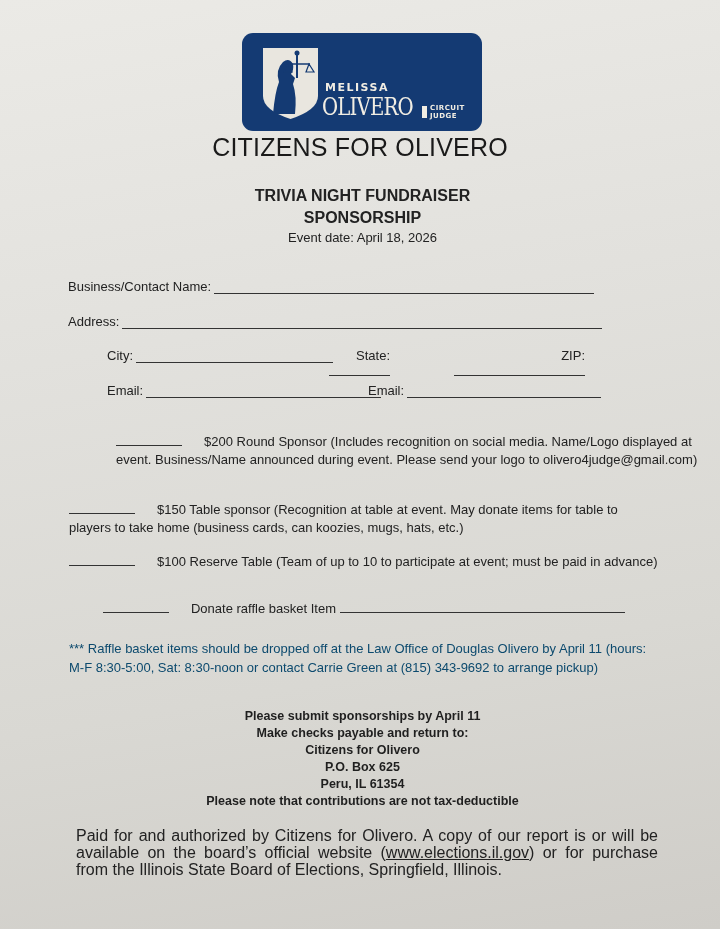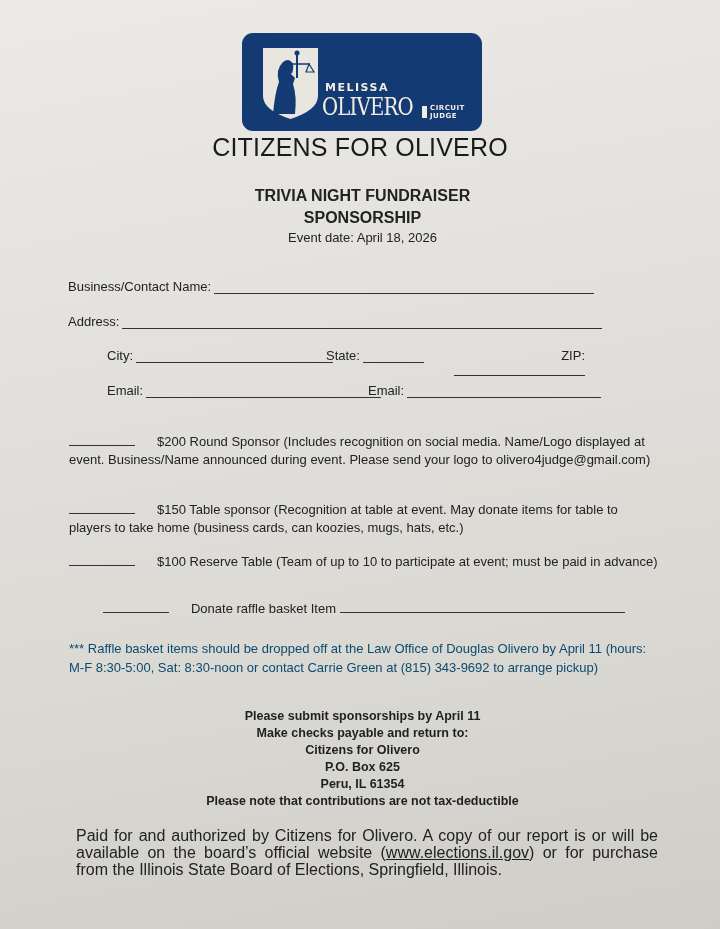--- a/index.html
+++ b/index.html
@@ -124,38 +124,38 @@
     <span class="line" style="width:380px;"></span>
   </div>
   <div class="field" style="left:68px; top:314px;">
     <span>Address:</span>
     <span class="line" style="width:480px;"></span>
   </div>
   <div class="field" style="left:68px; top:348px;margin-left:39px;">
     <span>City:</span>
     <span class="line" style="width:197px;"></span>
   </div>
-  <div class="field" style="left:326px; top:348px;">
+  <div class="field" style="left:326px; top:348px;flex-direction:column;">
     <span>State:</span>
     <span class="line" style="width:61px;"></span>
   </div>
   <div class="field" style="left:451px; top:348px;flex-direction:column;">
     <span>ZIP:</span>
     <span class="line" style="width:131px;"></span>
   </div>
   <div class="field" style="left:68px; top:383px;margin-left:39px;">
     <span>Email:</span>
     <span class="line" style="width:235px;"></span>
   </div>
   <div class="field" style="left:368px; top:383px;">
     <span>Email:</span>
     <span class="line" style="width:194px;"></span>
   </div>
 
-  <div class="sponsor" style="top:433px;">
+  <div class="sponsor" style="top:433px;margin-left:47px;">
     <span class="blank"></span><span>$200 Round Sponsor (Includes recognition on social media. Name/Logo displayed at event. Business/Name announced during event. Please send your logo to olivero4judge@gmail.com)</span>
   </div>
   <div class="sponsor" style="top:501px;">
     <span class="blank"></span><span>$150 Table sponsor (Recognition at table at event. May donate items for table to players to take home (business cards, can koozies, mugs, hats, etc.)</span>
   </div>
   <div class="sponsor" style="top:553px;">
     <span class="blank"></span><span>$100 Reserve Table (Team of up to 10 to participate at event; must be paid in advance)</span>
   </div>
   <div class="sponsor" style="top:600px;text-align:center;">
     <span class="blank"></span><span>Donate raffle basket Item</span><span class="raffle-line"></span>

